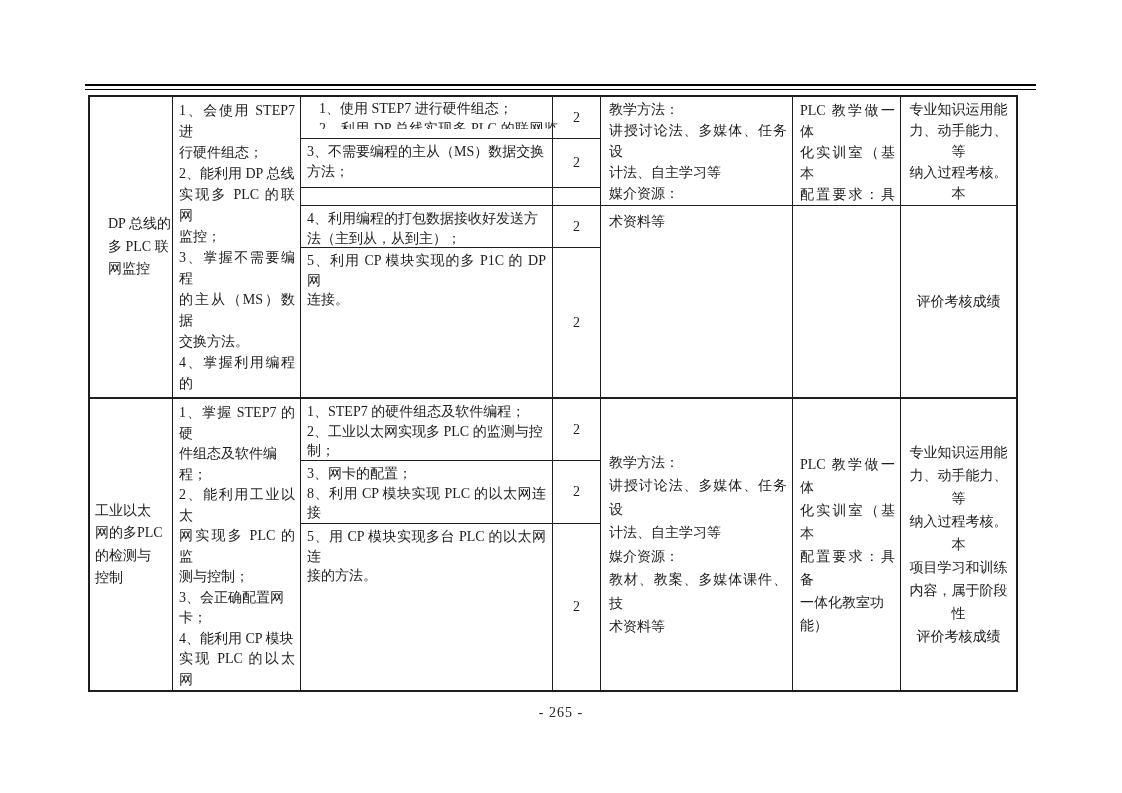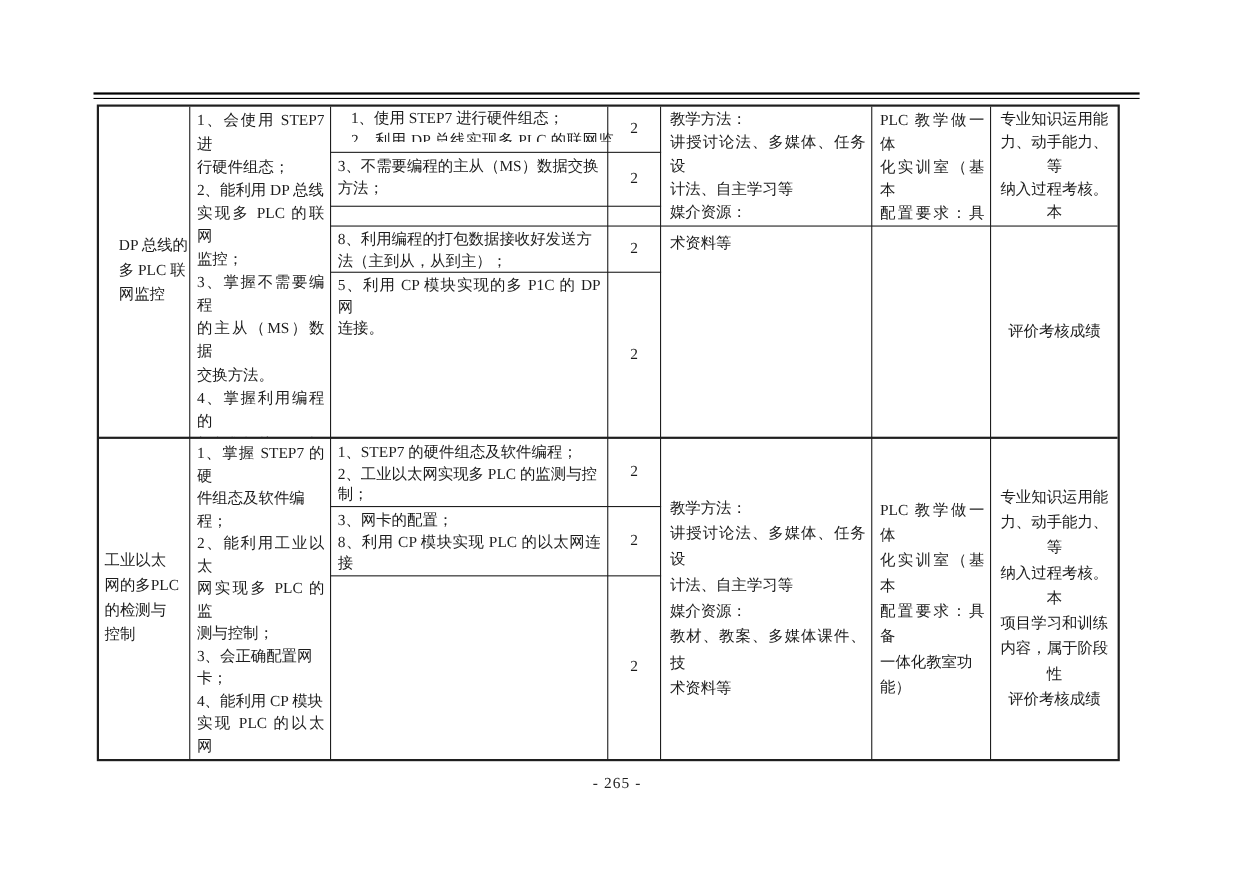--- a/index.html
+++ b/index.html
@@ -90,21 +90,21 @@
 送方法；
 5、能够利用 CP 模
 块实现的多 P1C 的
 DP 网连接。</div>
 
     <div class="cell cont just" style="left:223px;top:0;width:250px;height:32px">1、使用 STEP7 进行硬件组态；
 2、利用 DP 总线实现多 PLC 的联网监控；</div>
     <div class="cell cont just" style="left:211px;top:43px;width:250px;height:46px">3、不需要编程的主从（MS）数据交换
 方法；</div>
     <div class="cell cont" style="left:211px;top:91px;width:250px;height:16px"></div>
-    <div class="cell cont just" style="left:211px;top:110px;width:250px;height:39px">8、利用编程的打包数据接收好发送方
+    <div class="cell cont just" style="left:211px;top:110px;width:250px;height:39px">4、利用编程的打包数据接收好发送方
 法（主到从，从到主）；</div>
     <div class="cell cont just" style="left:211px;top:152px;width:250px;height:147px">5、利用 CP 模块实现的多 P1C 的 DP 网
 连接。</div>
 
     <div class="cell hc hours" style="left:463px;top:0;width:47px;height:41px">2</div>
     <div class="cell hc hours" style="left:463px;top:41px;width:47px;height:49px">2</div>
     <div class="cell hc hours" style="left:463px;top:91px;width:47px;height:16px"></div>
     <div class="cell hc hours" style="left:463px;top:108px;width:47px;height:42px">2</div>
     <div class="cell hc hours" style="left:463px;top:151px;width:47px;height:149px">2</div>
 
@@ -149,20 +149,22 @@
 5、能利用 CP 模块
 实现多台 PLC 的以
 太网连接。</div>
 
     <div class="cell cont just" style="left:211px;top:303px;width:250px;height:59px">1、STEP7 的硬件组态及软件编程；
 2、工业以太网实现多 PLC 的监测与控
 制；</div>
     <div class="cell cont just" style="left:211px;top:365px;width:250px;height:60px">3、网卡的配置；
 8、利用 CP 模块实现 PLC 的以太网连接
 的方法；</div>
+    <div class="cell cont just" style="left:211px;top:428px;width:250px;height:165px">5、用 CP 模块实现多台 PLC 的以太网连
+接的方法。</div>
 
     <div class="cell hc hours" style="left:463px;top:302px;width:47px;height:61px">2</div>
     <div class="cell hc hours" style="left:463px;top:363px;width:47px;height:63px">2</div>
     <div class="cell hc hours" style="left:463px;top:426px;width:47px;height:167px">2</div>
 
     <div class="cell vc meth2" style="left:511px;top:302px;width:190px;height:291px">
       <div class="just">教学方法：
 讲授讨论法、多媒体、任务设
 计法、自主学习等
 媒介资源：

